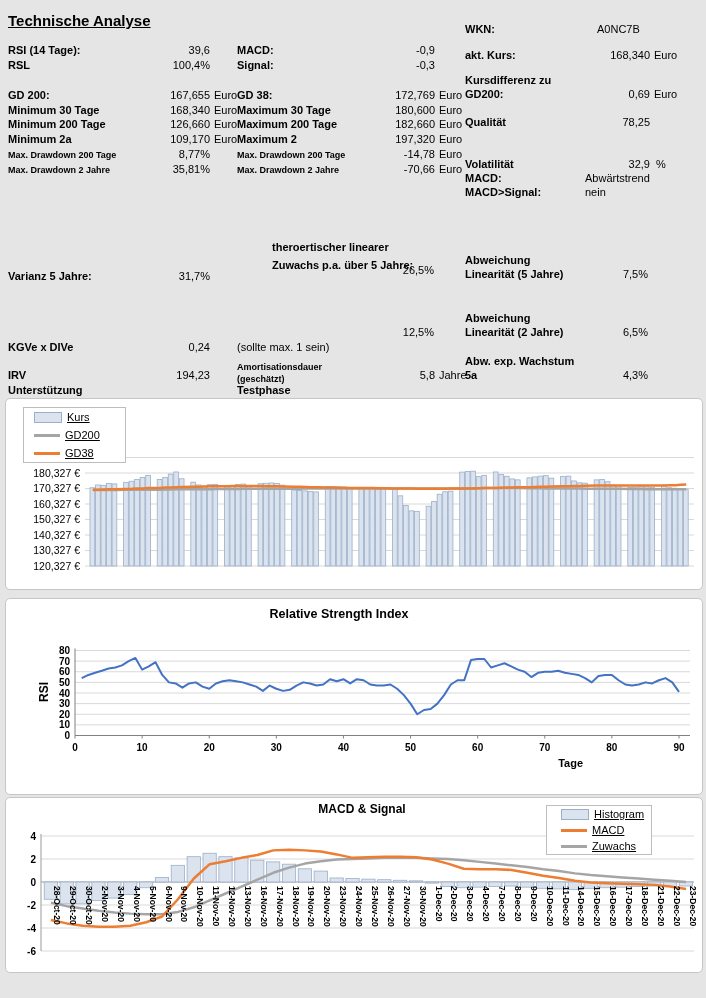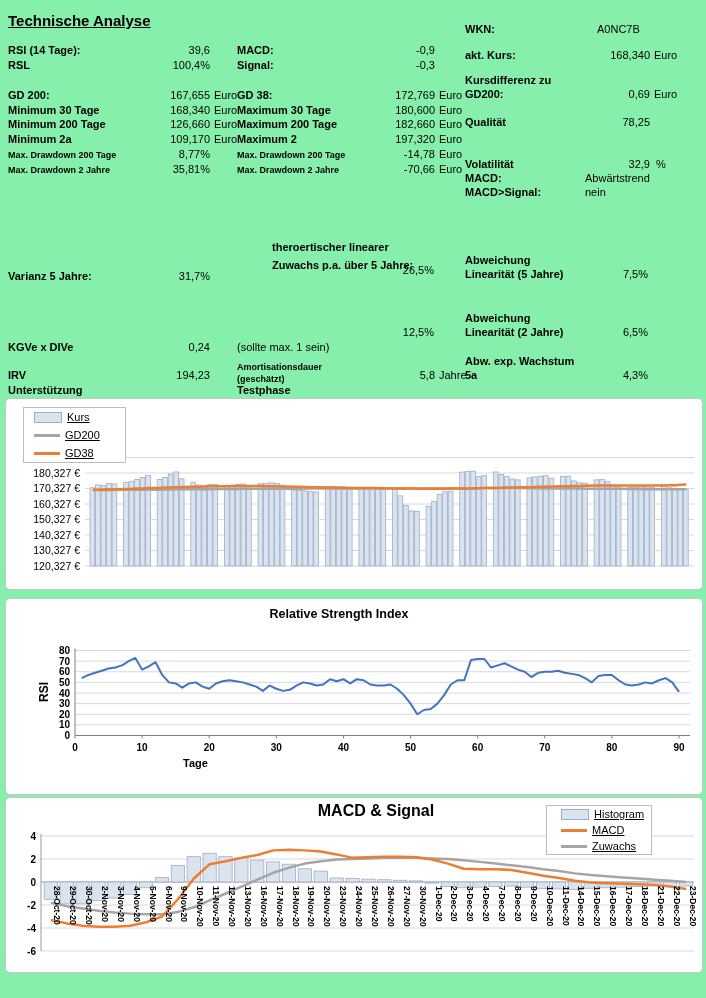--- a/index.html
+++ b/index.html
@@ -1,17 +1,17 @@
 <!DOCTYPE html>
 <html><head>
 <meta charset="utf-8">
 <style>
   html,body{margin:0;padding:0;background:#fff;}
   body{font-family:"Liberation Sans","DejaVu Sans",sans-serif;color:#000;}
-  #page{position:relative;width:706px;height:998px;background:#86efac;overflow:hidden;}
+  #page{position:relative;width:706px;height:998px;background:#e5e5e5;overflow:hidden;}
   .cell{position:absolute;font-size:11px;line-height:13px;white-space:nowrap;}
   .lbl{font-weight:bold;}
   .sm{font-size:9px;line-height:11px;}
   .val{text-align:right;}
   .wrap{white-space:normal;line-height:18px;margin-left:35px;}
   .ital{font-style:italic;margin-top:36px;}
   .title{position:absolute;left:8px;top:12px;font-size:15px;font-weight:bold;text-decoration:underline;}
   .chart{position:absolute;border:1px solid #c6c6c6;border-radius:5px;background:#fff;}
   .chart svg{position:absolute;left:0;top:0;}
   .ctitle{position:absolute;font-weight:bold;text-align:center;z-index:3;}
@@ -297,21 +297,21 @@
         <line x1="538.7777777777778" y1="136.5" x2="538.7777777777778" y2="139.5" stroke="#808080" stroke-width="1"></line>
         <text x="538.7777777777778" y="151.5" text-anchor="middle" font-size="10" font-weight="bold" fill="#000">70</text>
         <line x1="605.8888888888889" y1="136.5" x2="605.8888888888889" y2="139.5" stroke="#808080" stroke-width="1"></line>
         <text x="605.8888888888889" y="151.5" text-anchor="middle" font-size="10" font-weight="bold" fill="#000">80</text>
         <line x1="673" y1="136.5" x2="673" y2="139.5" stroke="#808080" stroke-width="1"></line>
         <text x="673" y="151.5" text-anchor="middle" font-size="10" font-weight="bold" fill="#000">90</text>
         <polyline points="75.71111111111111,79.125 82.42222222222222,75.9375 89.13333333333333,73.8125 95.84444444444445,71.6875 102.55555555555556,69.5625 109.26666666666667,68.5 115.97777777777779,66.375 122.6888888888889,62.125 129.4,58.9375 136.11111111111111,70.625 142.82222222222222,67.4375 149.53333333333333,63.1875 156.24444444444444,75.9375 162.95555555555558,83.375 169.66666666666669,84.4375 176.3777777777778,88.6875 183.0888888888889,84.4375 189.8,83.375 196.51111111111112,87.625 203.22222222222223,89.75 209.93333333333334,84.4375 216.64444444444445,82.3125 223.35555555555555,81.25 230.06666666666666,82.3125 236.77777777777777,83.375 243.48888888888888,85.5 250.20000000000002,87.625 256.91111111111115,91.875 263.62222222222226,86.5625 270.33333333333337,89.75 277.0444444444445,91.875 283.7555555555556,90.8125 290.4666666666667,86.5625 297.1777777777778,83.375 303.8888888888889,84.4375 310.6,86.5625 317.31111111111113,85.5 324.02222222222224,80.1875 330.73333333333335,82.3125 337.44444444444446,80.1875 344.15555555555557,84.4375 350.8666666666667,80.1875 357.5777777777778,81.25 364.2888888888889,85.5 371,86.5625 377.7111111111111,86.5625 384.4222222222222,85.5 391.1333333333333,89.75 397.84444444444443,96.125 404.55555555555554,104.625 411.26666666666665,115.25 417.97777777777776,111 424.68888888888887,109.9375 431.40000000000003,104.625 438.11111111111114,96.125 444.82222222222225,85.5 451.53333333333336,81.25 458.24444444444447,81.25 464.9555555555556,61.0625 471.6666666666667,60 478.3777777777778,60 485.0888888888889,68.5 491.8,66.375 498.5111111111111,64.25 505.22222222222223,67.4375 511.93333333333334,70.625 518.6444444444444,72.75 525.3555555555556,78.0625 532.0666666666666,73.8125 538.7777777777778,72.75 545.4888888888888,72.75 552.2,71.6875 558.911111111111,73.8125 565.6222222222223,74.875 572.3333333333334,75.9375 579.0444444444445,79.125 585.7555555555556,83.375 592.4666666666667,77 599.1777777777778,75.9375 605.8888888888889,75.9375 612.6,81.25 619.3111111111111,85.5 626.0222222222222,86.5625 632.7333333333333,85.5 639.4444444444445,83.375 646.1555555555556,84.4375 652.8666666666667,81.25 659.5777777777778,79.125 666.2888888888889,83.375 673,92.9375" fill="none" stroke="#4472c4" stroke-width="2" stroke-linejoin="round"></polyline>
       </svg>
     <div class="ctitle" style="left:133px;top:8px;width:400px;font-size:12.5px">Relative Strength Index</div>
     <div class="vlabel" style="left:8px;top:86px;width:60px;text-align:center">RSI</div>
-    <div class="xlabel" style="left:177px;top:158px;width:400px;text-align:left">Tage</div>
+    <div class="xlabel" style="left:177px;top:158px;width:400px;text-align:right">Tage</div>
   </div>
 
   <div class="chart" style="left:5px;top:797px;width:696px;height:174px">
     <svg id="svg3" width="696" height="174">
         <line x1="35" y1="38" x2="688" y2="38" stroke="#d9d9d9" stroke-width="1"></line>
         <text x="30" y="41.5" text-anchor="end" font-size="10" font-weight="bold" fill="#000">4</text>
         <line x1="35" y1="61" x2="688" y2="61" stroke="#d9d9d9" stroke-width="1"></line>
         <text x="30" y="64.5" text-anchor="end" font-size="10" font-weight="bold" fill="#000">2</text>
         <line x1="35" y1="84" x2="688" y2="84" stroke="#9a9a9a" stroke-width="1"></line>
         <text x="30" y="87.5" text-anchor="end" font-size="10" font-weight="bold" fill="#000">0</text>
@@ -400,21 +400,21 @@
         <text x="556.5365853658537" y="88" font-size="8.5" font-weight="bold" fill="#000" transform="rotate(90 556.5365853658537 88)">11-Dec-20</text>
         <text x="572.4146341463415" y="88" font-size="8.5" font-weight="bold" fill="#000" transform="rotate(90 572.4146341463415 88)">14-Dec-20</text>
         <text x="588.2926829268293" y="88" font-size="8.5" font-weight="bold" fill="#000" transform="rotate(90 588.2926829268293 88)">15-Dec-20</text>
         <text x="604.1707317073171" y="88" font-size="8.5" font-weight="bold" fill="#000" transform="rotate(90 604.1707317073171 88)">16-Dec-20</text>
         <text x="620.048780487805" y="88" font-size="8.5" font-weight="bold" fill="#000" transform="rotate(90 620.048780487805 88)">17-Dec-20</text>
         <text x="635.9268292682927" y="88" font-size="8.5" font-weight="bold" fill="#000" transform="rotate(90 635.9268292682927 88)">18-Dec-20</text>
         <text x="651.8048780487806" y="88" font-size="8.5" font-weight="bold" fill="#000" transform="rotate(90 651.8048780487806 88)">21-Dec-20</text>
         <text x="667.6829268292684" y="88" font-size="8.5" font-weight="bold" fill="#000" transform="rotate(90 667.6829268292684 88)">22-Dec-20</text>
         <text x="683.5609756097562" y="88" font-size="8.5" font-weight="bold" fill="#000" transform="rotate(90 683.5609756097562 88)">23-Dec-20</text>
       </svg>
-    <div class="ctitle" style="left:170px;top:4px;width:400px;font-size:16px">MACD &amp; Signal</div>
+    <div class="ctitle" style="left:156px;top:4px;width:400px;font-size:12px">MACD &amp; Signal</div>
     <div class="legend" style="left:540px;top:7px;width:104px">
       <div class="lrow" style="padding:2px 4px 2px 14px">
         <span class="sw-bar"></span>
         <span>Histogram</span>
       </div>
       <div class="lrow" style="padding:2px 4px 2px 14px">
         <span class="sw-line" style="border-color:#ed7d31"></span>
         <span>MACD</span>
       </div>
       <div class="lrow" style="padding:2px 4px 2px 14px">

